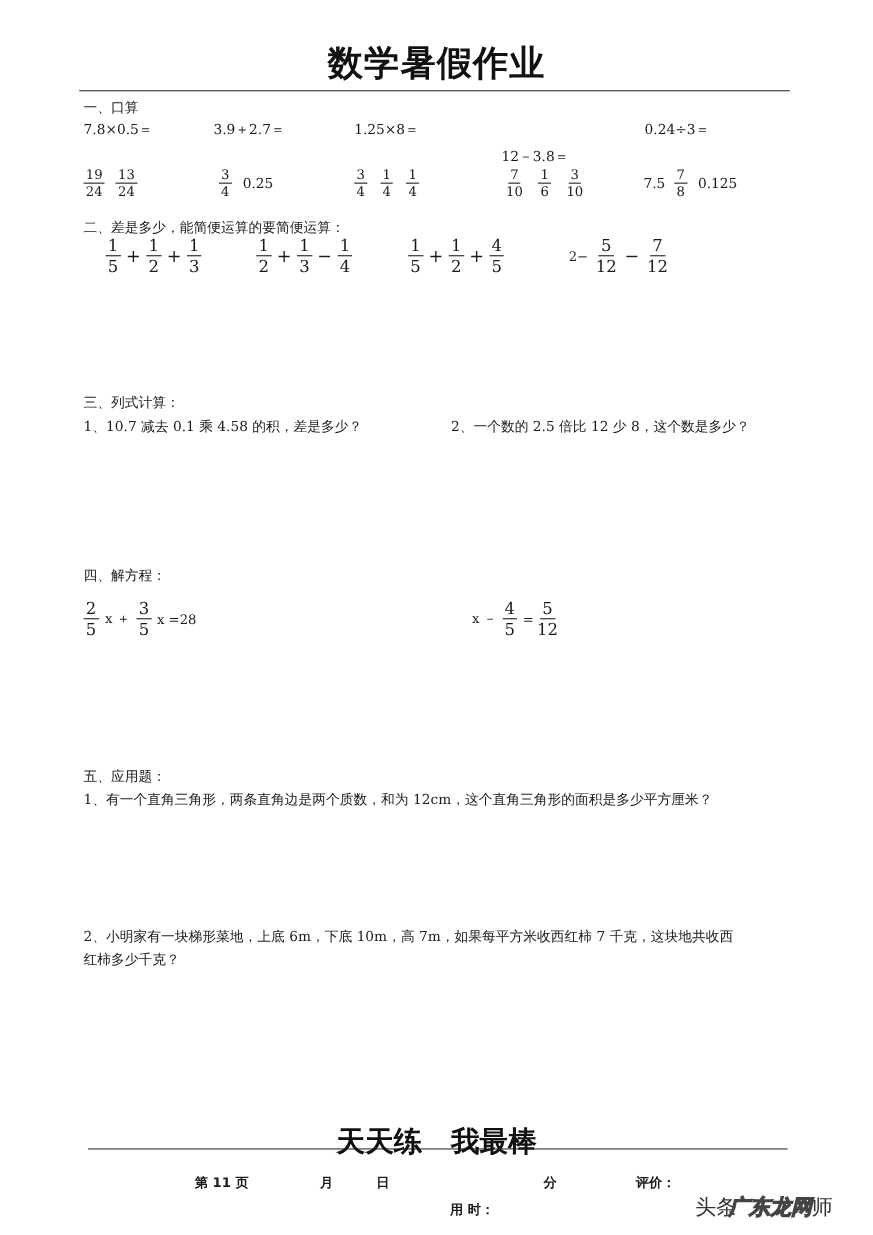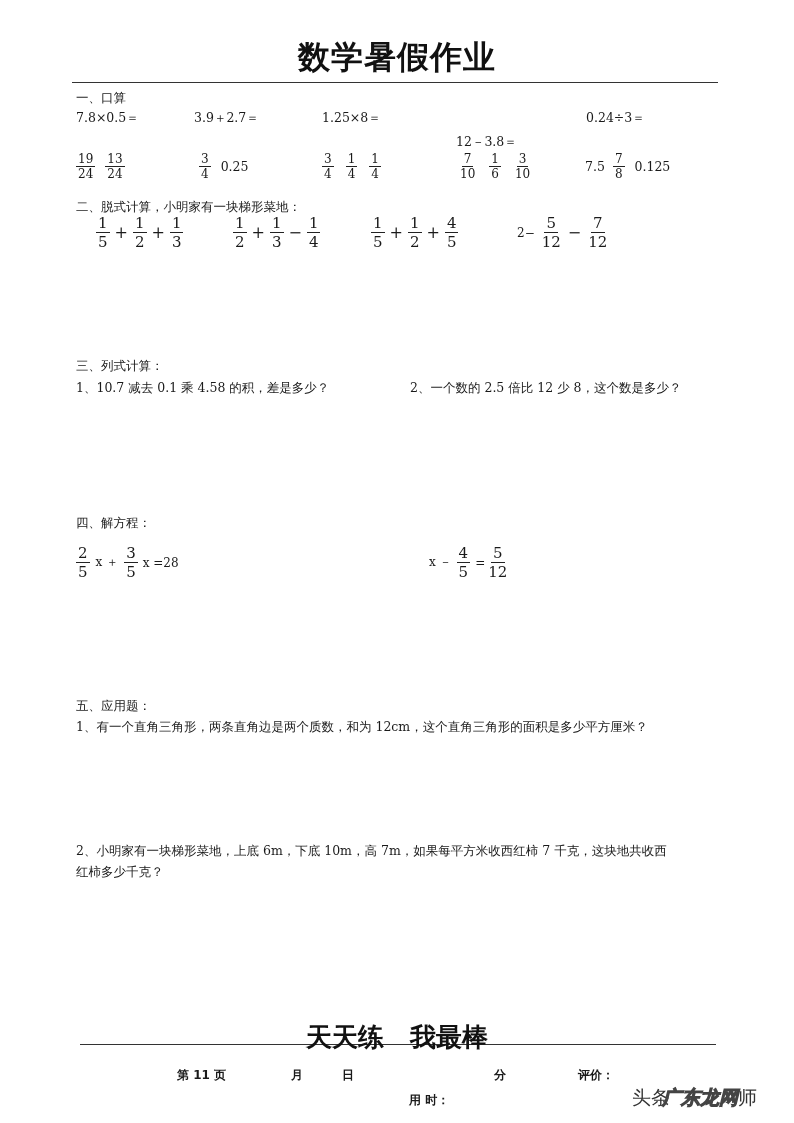--- a/index.html
+++ b/index.html
@@ -105,21 +105,21 @@
 </div>
 <div class="abs expr" style="left:585px; top:152px;">
   <span class="txt">7.5</span>
   <span class="frac" style="margin-left:8px;">
       <span class="num">7</span>
       <span class="den">8</span>
     </span>
   <span class="txt" style="margin-left:6px;">0.125</span>
 </div>
 
-<div class="abs txt" style="left:76px; top:199px;">二、脱式计算，小明家有一块梯形菜地：</div>
+<div class="abs txt" style="left:76px; top:199px;">二、差是多少，能简便运算的要简便运算：</div>
 
 <div class="abs expr" style="left:92px; top:214px;">
   <span class="frac big">
       <span class="num">1</span>
       <span class="den">5</span>
     </span>
   <span class="op">+</span>
   <span class="frac big">
       <span class="num">1</span>
       <span class="den">2</span>

